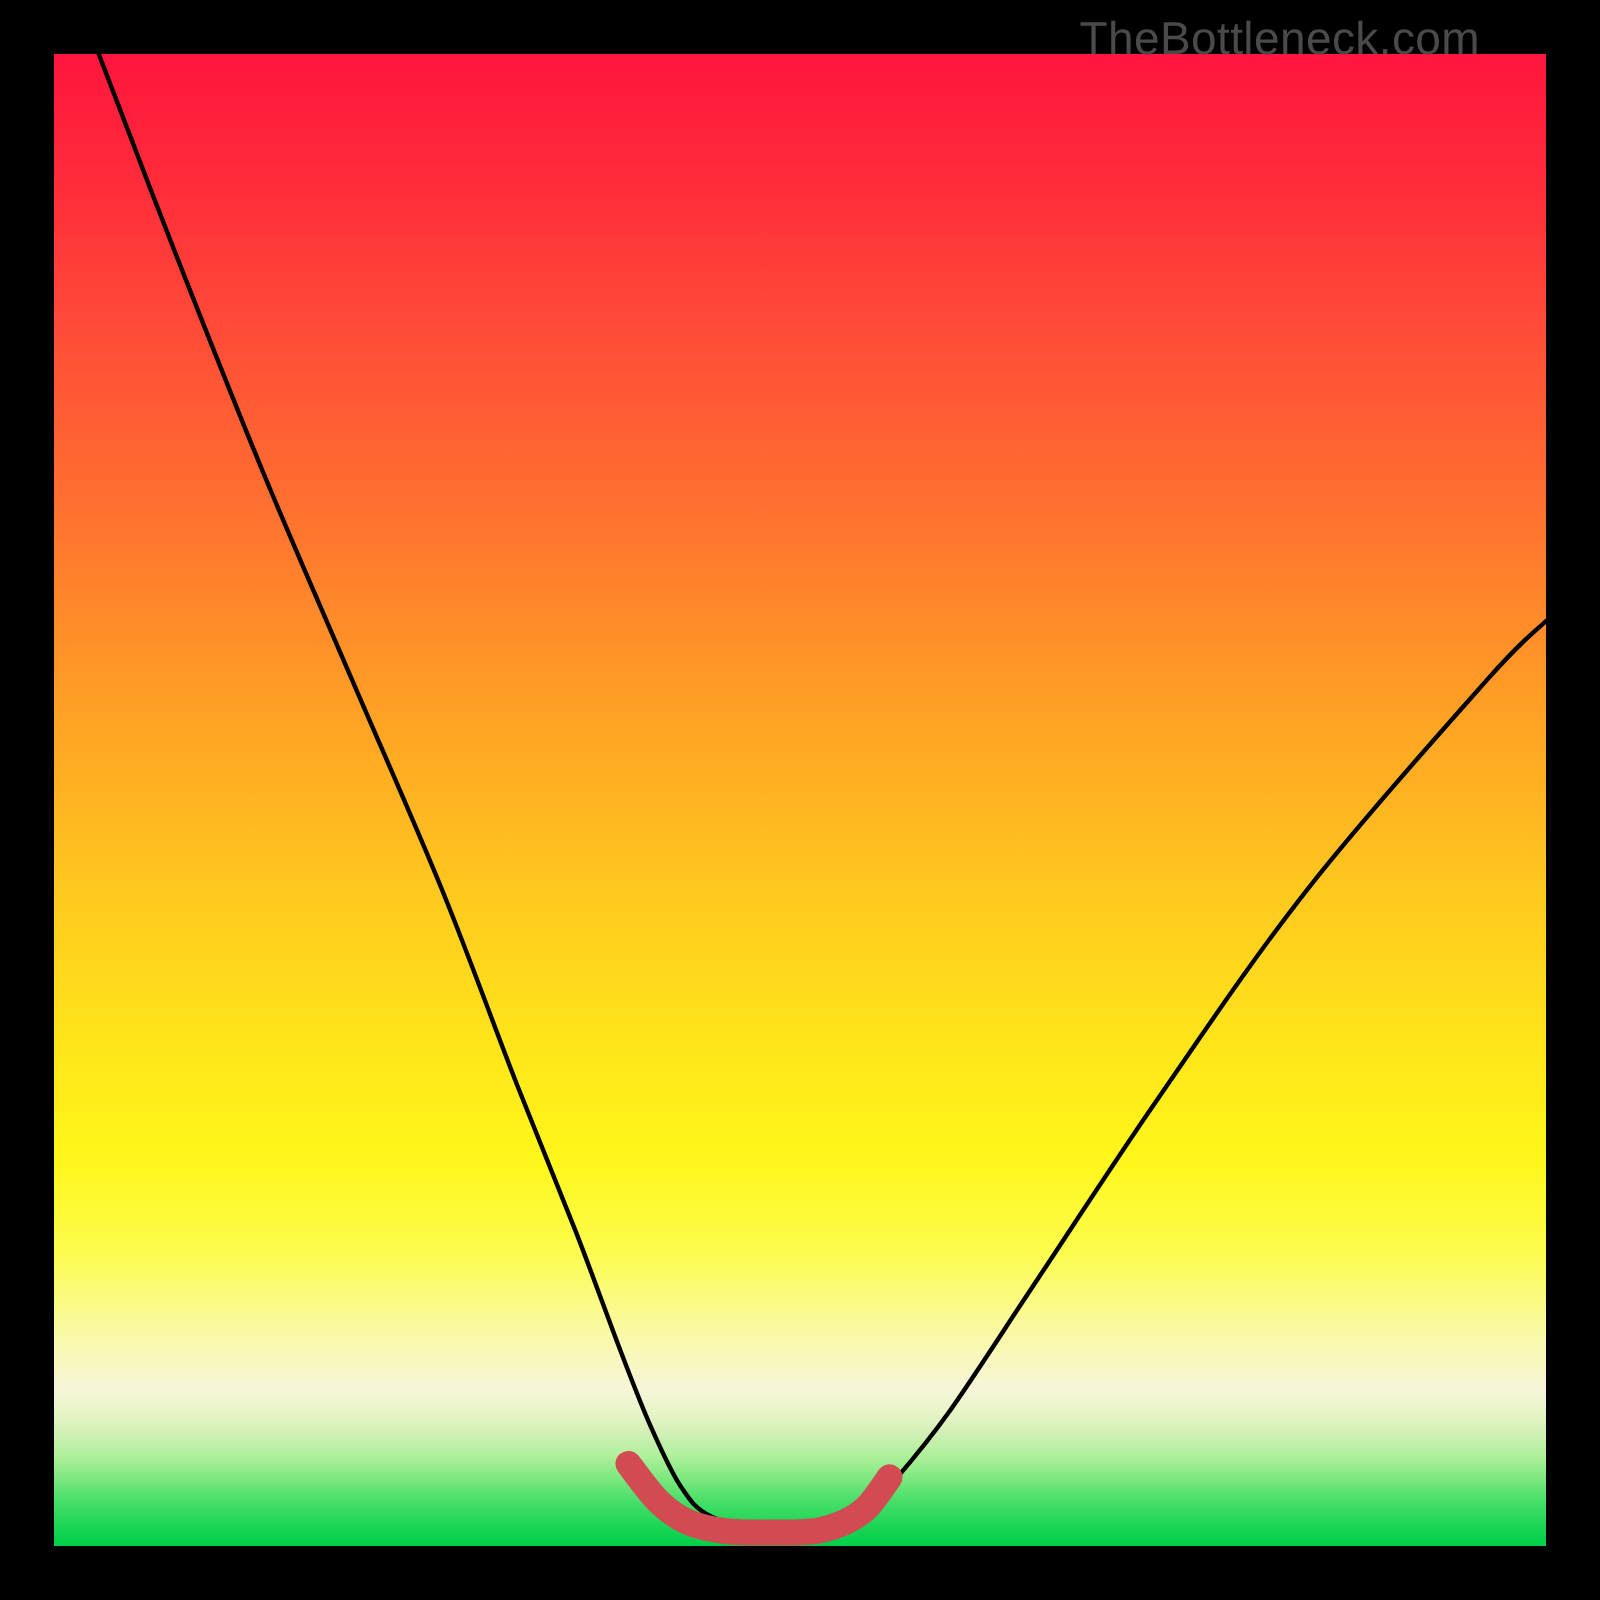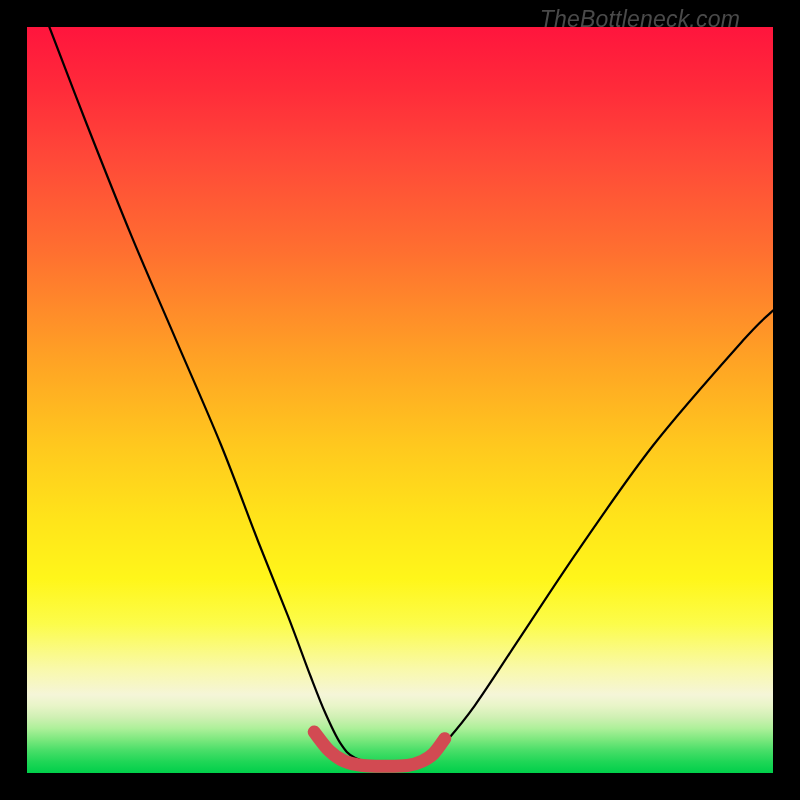--- a/index.html
+++ b/index.html
@@ -9,21 +9,20 @@
     height: 800px;
     overflow: hidden;
     background: #000;
     font-family: Arial, Helvetica, sans-serif;
   }
   .frame {
     position: relative;
     width: 752px;
     height: 800px;
     background: #000;
-    font-style: italic;
   }
   .plot-area {
     position: absolute;
     left: 27px;
     top: 27px;
     width: 746px;
     height: 746px;
     
     background: linear-gradient(
       to bottom,

